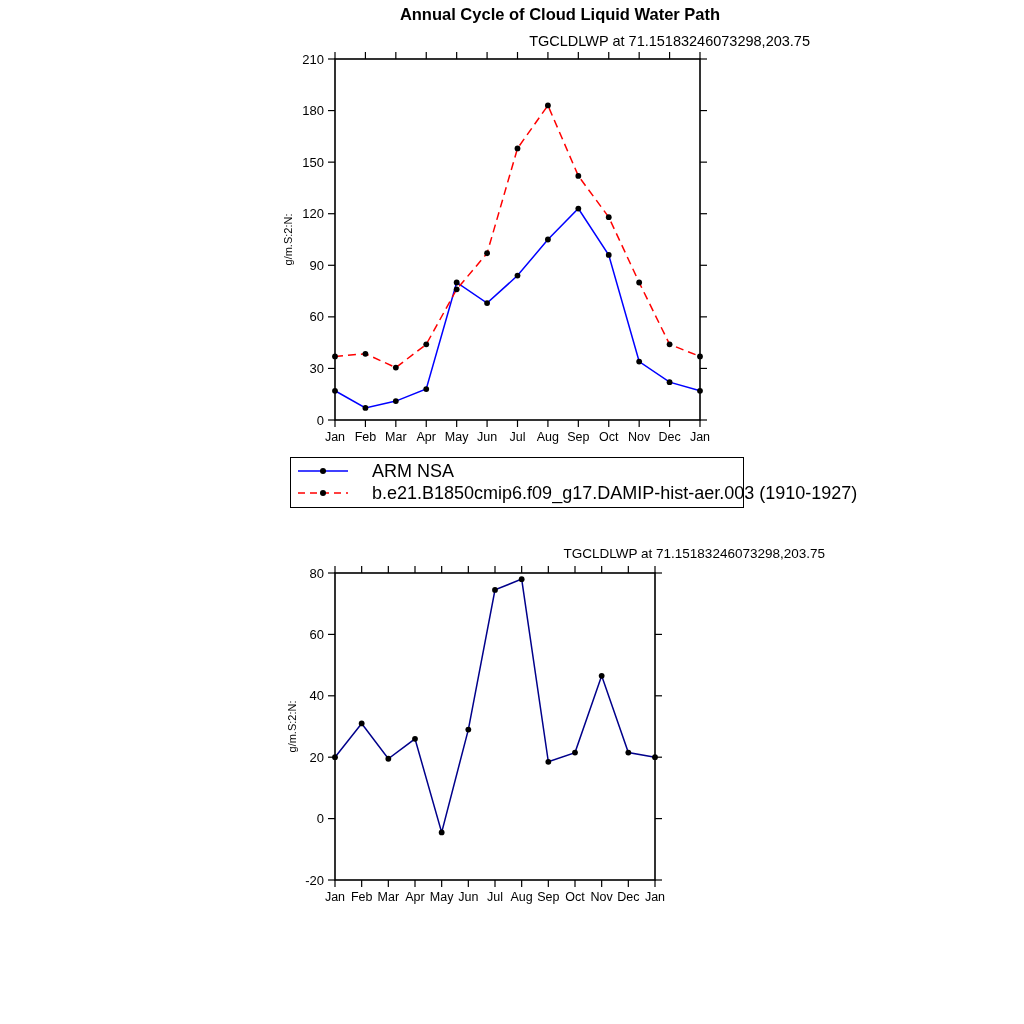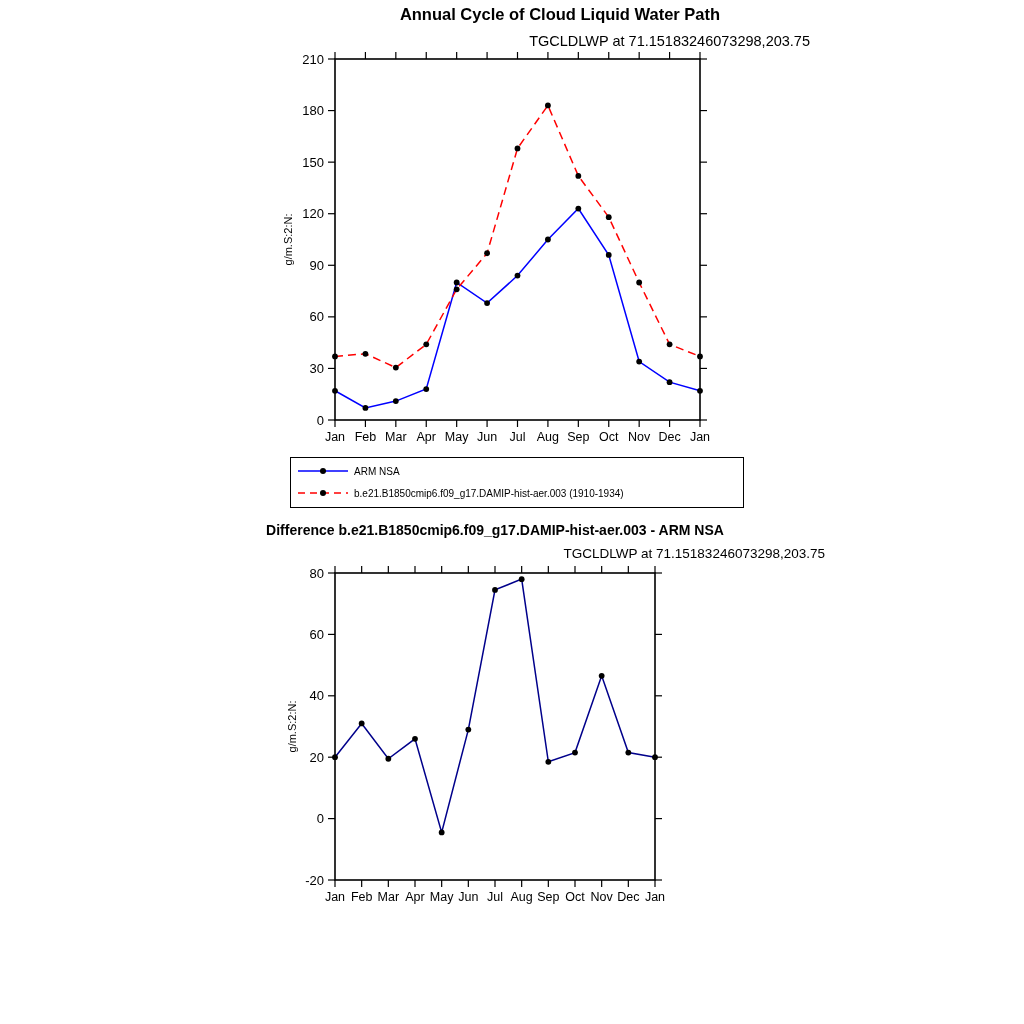--- a/index.html
+++ b/index.html
@@ -27,21 +27,21 @@
     position: absolute;
     left: 290px;
     top: 457px;
     width: 454px;
     border: 1px solid #000;
     background: #fff;
     padding: 2px 0 3px 4px;
     box-sizing: border-box;
   }
   .legend-row { display: flex; align-items: center; height: 22px; }
-  .legend-row .llabel { font-size: 10px; margin-left: 3px; white-space: nowrap; }
+  .legend-row .llabel { font-size: 18px; margin-left: 21px; white-space: nowrap; }
   .lsample { flex: 0 0 auto; }
 </style>
 </head>
 <body>
 
 <div class="page">
 
   <div id="title1" class="chart-title">Annual Cycle of Cloud Liquid Water Path</div>
   <div id="subtitle1" class="chart-subtitle">TGCLDLWP at 71.15183246073298,203.75</div>
   <svg id="chart1" class="plot" width="1024" height="460">
@@ -146,25 +146,24 @@
         <line x1="3" y1="8" x2="53" y2="8" stroke-width="1.5" stroke="#0000ff"></line>
         <circle cx="28" cy="8" r="3" fill="#000000"></circle>
       </svg>
       <span class="llabel">ARM NSA</span>
     </div>
     <div class="legend-row">
       <svg class="lsample" width="56" height="16">
         <line x1="3" y1="8" x2="53" y2="8" stroke-width="1.5" stroke-dasharray="7,5" stroke="#ff0000"></line>
         <circle cx="28" cy="8" r="3" fill="#000000"></circle>
       </svg>
-      <span class="llabel">b.e21.B1850cmip6.f09_g17.DAMIP-hist-aer.003 (1910-1934)</span>
+      <span class="llabel">b.e21.B1850cmip6.f09_g17.DAMIP-hist-aer.003 (1910-1927)</span>
     </div>
   </div>
 
-  <div id="title2" class="chart-title">Difference b.e21.B1850cmip6.f09_g17.DAMIP-hist-aer.003 - ARM NSA</div>
   <div id="subtitle2" class="chart-subtitle">TGCLDLWP at 71.15183246073298,203.75</div>
   <svg id="chart2" class="plot" width="1024" height="400">
       <rect x="335" y="53" width="320" height="307" fill="none" stroke="#000" stroke-width="1.6"></rect>
       <line x1="328" y1="360" x2="335" y2="360" stroke="#000" stroke-width="1.2"></line>
       <line x1="655" y1="360" x2="662" y2="360" stroke="#000" stroke-width="1.2"></line>
       <text x="324" y="364.5" text-anchor="end" font-size="13">-20</text>
       <line x1="328" y1="298.6" x2="335" y2="298.6" stroke="#000" stroke-width="1.2"></line>
       <line x1="655" y1="298.6" x2="662" y2="298.6" stroke="#000" stroke-width="1.2"></line>
       <text x="324" y="303.1" text-anchor="end" font-size="13">0</text>
       <line x1="328" y1="237.2" x2="335" y2="237.2" stroke="#000" stroke-width="1.2"></line>

